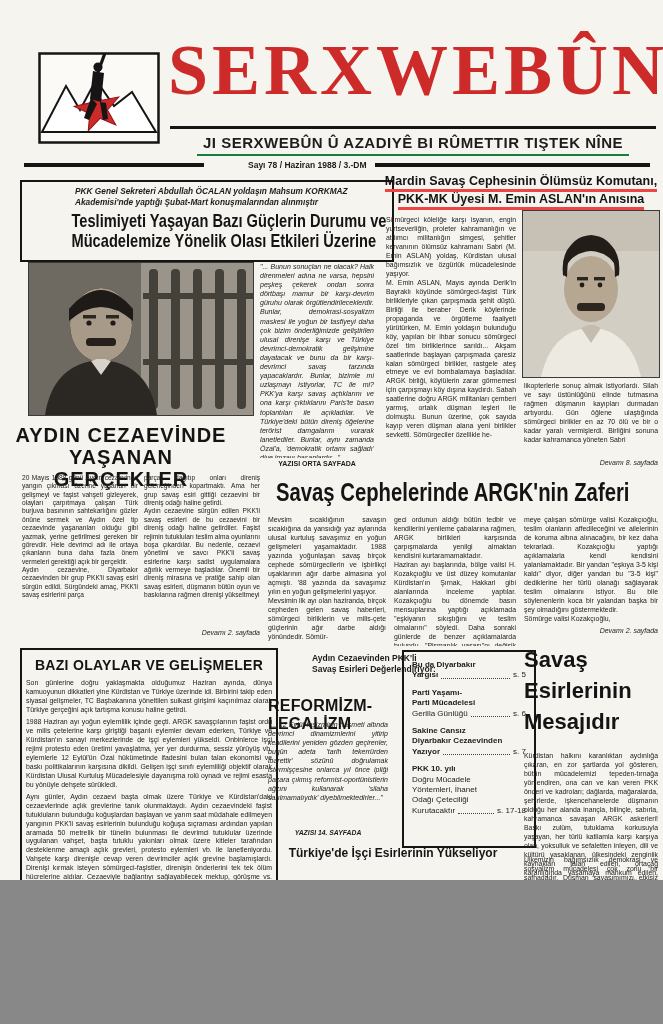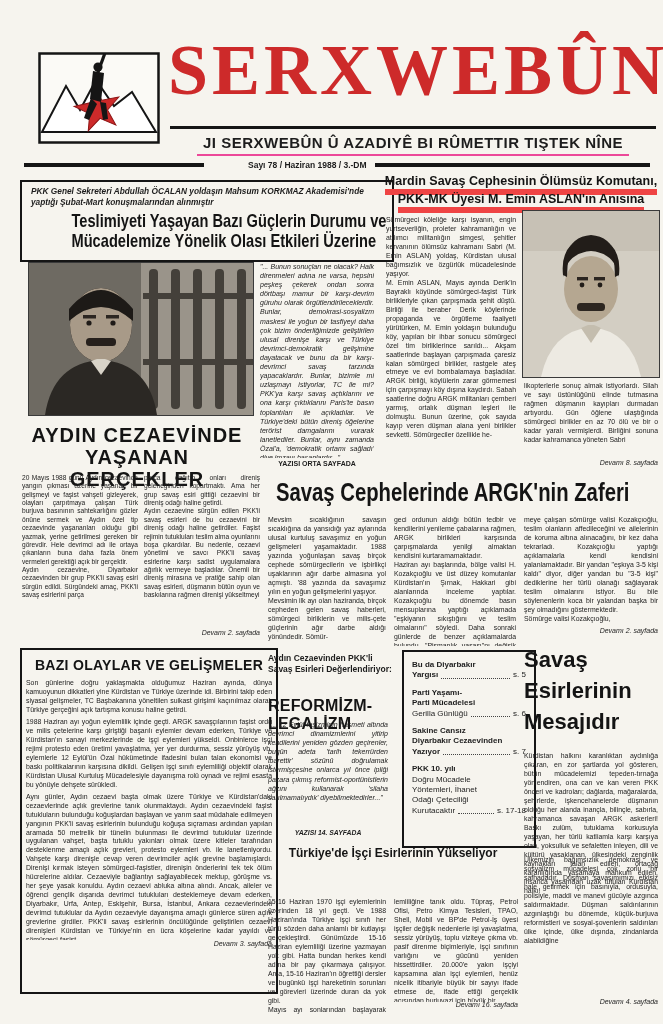--- a/index.html
+++ b/index.html
@@ -1,49 +1,49 @@
 <!DOCTYPE html>
 <html><head>
 <meta charset="utf-8">
 <style>
   html,body{margin:0;padding:0;}
   body{background:#888;font-family:"Liberation Sans",sans-serif;}
-  #page{position:relative;width:663px;height:1024px;margin:0 auto;
+  #page{position:relative;width:663px;height:880px;margin:0 auto;
         background:#f6f4ee;color:#1d1d1d;overflow:hidden;
         box-shadow:0 0 8px rgba(0,0,0,.5);}
   .abs{position:absolute;}
   
   .mast-title{font-family:"Liberation Serif",serif;font-weight:bold;
               color:#cd2a2a;font-size:72px;line-height:1;letter-spacing:4px;white-space:nowrap;}
   .motto-wrap{border-top:3px solid #151515;text-align:center;padding-top:4px;}
   .motto{display:inline-block;font-weight:bold;font-size:15px;letter-spacing:.5px;
-         border-bottom:2px solid #ec4899;padding:1px 6px 3px;}
+         border-bottom:2px solid #15803d;padding:1px 6px 3px;}
   .issue-row{display:flex;align-items:center;gap:8px;}
   .rule{border-top:4px solid #151515;height:0;}
   .issue-txt{font-size:8.5px;font-weight:bold;white-space:nowrap;padding-left:36px;}
   
   .t{font-size:6.9px;line-height:1.3;text-align:justify;white-space:pre-line;
      overflow:hidden;color:#222;}
   .t-sm{font-size:6.6px;line-height:1.27;}
   .it{font-style:italic;}
   .cont{font-size:7px;font-style:italic;text-align:right;color:#222;}
   .ctr{text-align:center;}
   
   .box{border:2px solid #151515;background:transparent;}
   
   .hl{font-weight:bold;color:#141414;}
   .lead-hl{font-size:19px;line-height:1.05;white-space:nowrap;text-align:center;
            transform:scaleX(.77);transform-origin:50% 0;}
   .mardin-hl{font-size:12.5px;line-height:1.45;text-align:center;}
-  .mardin-hl span{border-bottom:6px solid #ef4444;padding-bottom:1px;}
+  .mardin-hl span{border-bottom:3px solid #ef4444;padding-bottom:1px;}
   .aydin-hl{font-size:20px;letter-spacing:1px;line-height:1.1;text-align:center;}
   .argk-hl{font-size:26px;white-space:nowrap;transform:scaleX(.78);transform-origin:0 0;}
   .bazi-hl{font-size:14px;text-align:center;letter-spacing:.3px;}
   .ref-hl{font-size:16px;letter-spacing:.2px;}
-  .kicker{font-size:8.5px;font-weight:bold;line-height:1.35;}
+  .kicker{font-size:8.5px;font-weight:bold;line-height:1.35;margin-left:44px;}
   .mesaj-hl{font-size:22px;line-height:1.4;white-space:pre-line;}
   .isci-kick{font-size:12px;text-align:center;white-space:nowrap;}
   .isci-hl{font-size:24px;letter-spacing:1.5px;text-align:center;white-space:nowrap;}
   
   .toc{font-size:8px;line-height:1.3;}
   .toc-item{margin-bottom:7px;}
   .toc-b{font-weight:bold;white-space:pre-line;}
   .toc-n{white-space:pre-line;}
   .toc-row{display:flex;align-items:flex-end;}
   .toc-row .lead-txt{white-space:nowrap;}
@@ -117,21 +117,21 @@
       <circle cx="60" cy="60" r="2.6" fill="#1f1b18"></circle>
       <circle cx="84" cy="60" r="2.6" fill="#1f1b18"></circle>
       <path d="M16 152 Q24 100 72 97 Q120 100 128 152 Z" fill="#2b2824"></path>
       <path d="M62 98 L72 112 L82 98 L76 96 L68 96 Z" fill="#d8d3c8"></path>
     </svg>
   </div>
 
   <div class="abs t it" style="left:260px;top:262px;width:114px;height:196px;font-size:7px;">"... Bunun sonuçları ne olacak? Halk direnmeleri adına ne varsa, hepsini peşkeş çekerek ondan sonra dörtbaşı mamur bir karşı-devrim güruhu olarak örgütlendirileceklerdir. Bunlar, demokrasi-sosyalizm maskesi ile yoğun bir tasfiyeyi daha çok bizim önderliğimizde geliştirilen ulusal direnişe karşı ve Türkiye devrimci-demokratik gelişimine dayatacak ve bunu da bir karşı-devrimci savaş tarzında yapacaklardır. Bunlar, bizimle mi uzlaşmayı istiyorlar, TC ile mi? PKK'ya karşı savaş açtıklarını ve ona karşı çıktıklarını Paris'te basın toplantıları ile açıkladılar. Ve Türkiye'deki bütün direniş öğelerine terörist damgalarını vurarak lanetlediler. Bunlar, aynı zamanda Özal'a, 'demokratik ortamı sağladı' diye imzayı basanlardır..."</div>
   <div class="abs ctr" style="left:260px;top:460px;width:114px;font-size:7px;font-weight:bold;">YAZISI ORTA SAYFADA</div>
 
-  <div class="abs hl aydin-hl" style="left:18px;top:424px;width:238px;">
+  <div class="abs hl aydin-hl" style="left:2px;top:424px;width:238px;">
     <div>AYDIN CEZAEVİNDE</div>
     <div>YAŞANAN GERÇEKLER</div>
   </div>
   <div class="abs t t-sm" style="left:22px;top:474px;width:116px;height:166px;">20 Mayıs 1988 günü Aydın cezaevinde yangın çıkması üzerine yaşanan bir gelişmeyi ve faşist vahşeti gizleyerek, olayları çarpıtmaya çalışan Türk burjuva basınının sahtekarlığını gözler önüne sermek ve Aydın özel tip cezaevinde yaşananları olduğu gibi yazmak, yerine getirilmesi gereken bir görevdir. Hele devrimci adı ile ortaya çıkanların buna daha fazla önem vermeleri gerektiği açık bir gerçektir.
 Aydın cezaevine, Diyarbakır cezaevinden bir grup PKK'li savaş esiri sürgün edildi. Sürgündeki amaç, PKK'li savaş esirlerini parça</div>
   <div class="abs t t-sm" style="left:144px;top:474px;width:116px;height:154px;">parça dağıtıp onları direniş geleneğinden kopartmaktı. Ama her grup savaş esiri gittiği cezaevini bir direniş odağı haline getirdi.
 Aydın cezaevine sürgün edilen PKK'li savaş esirleri de bu cezaevini bir direniş odağı haline getirdiler. Faşist rejimin tutukluları teslim alma oyunlarını boşa çıkardılar. Bu nedenle, cezaevi yönetimi ve savcı PKK'li savaş esirlerine karşı sadist uygulamalara ağırlık vermeye başladılar. Önemli bir direniş mirasına ve pratiğe sahip olan savaş esirleri, düşmanın bütün oyun ve baskılarına rağmen direnişi yükseltmeyi</div>
   <div class="abs cont" style="left:144px;top:629px;width:116px;">Devamı 2. sayfada</div>
 
   <div class="abs box" style="left:20px;top:648px;width:246px;height:328px;padding:7px 4px;">

